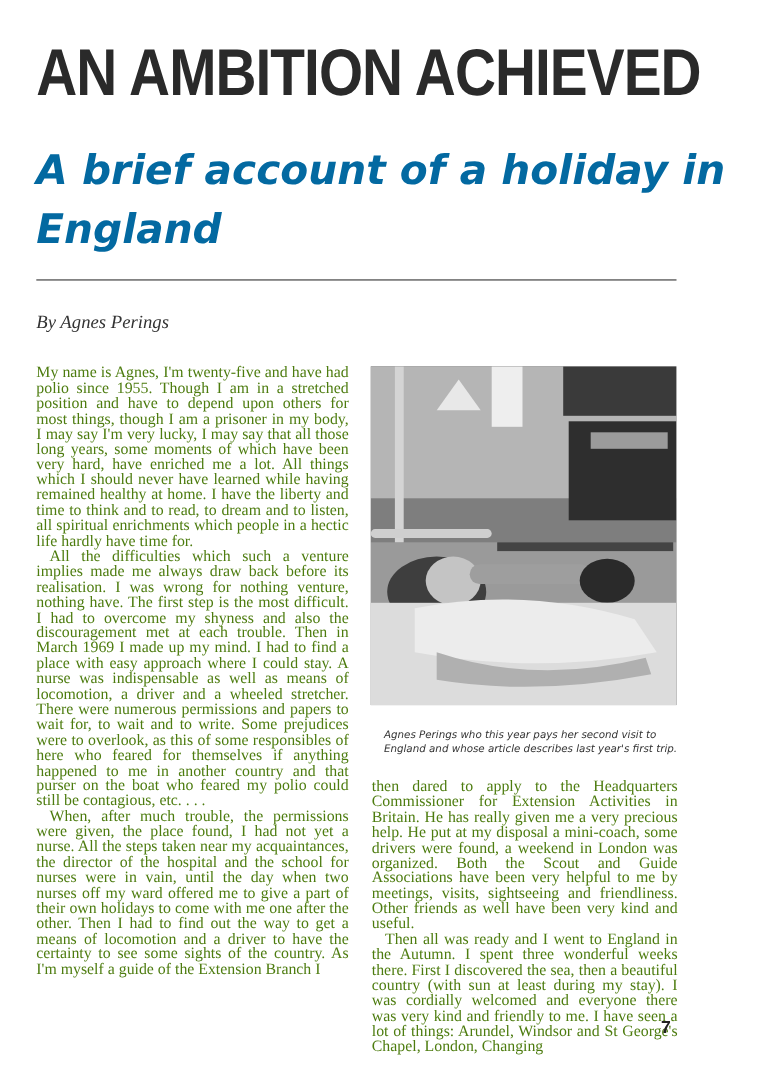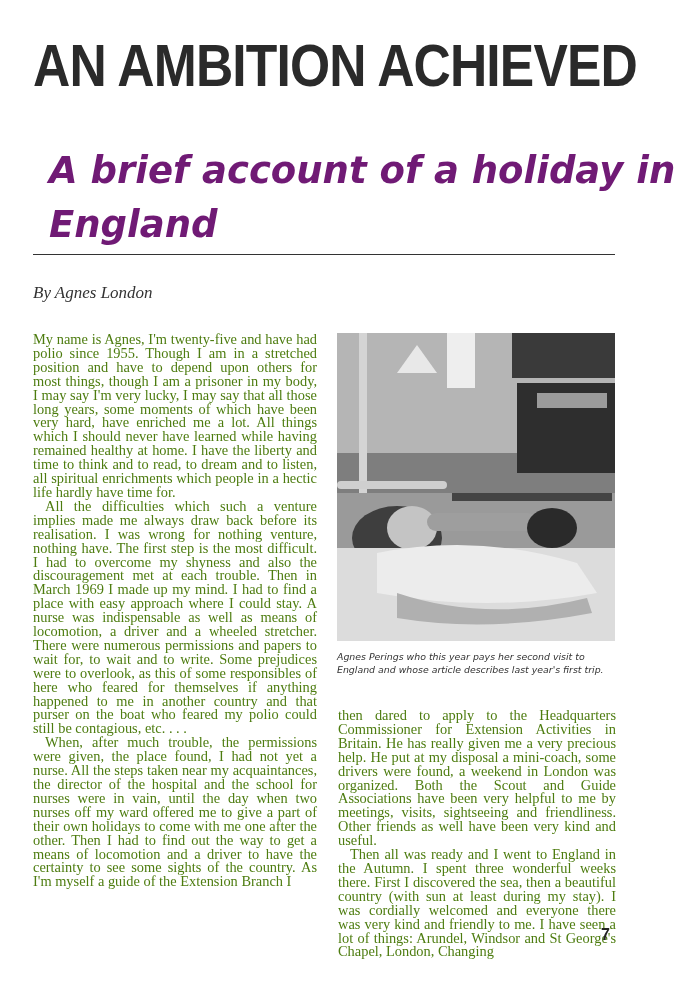--- a/index.html
+++ b/index.html
@@ -5,55 +5,55 @@
   html, body { margin: 0; padding: 0; background: #ffffff; }
   body { width: 690px; height: 991px; position: relative; overflow: hidden; color: #2c2c2c; }
   .title {
     position: absolute; left: 33px; top: 36px; margin: 0;
     font-family: "Liberation Sans", sans-serif; font-weight: 700;
     font-size: 60px; line-height: 60px; letter-spacing: -1px;
     transform: scaleX(0.86); transform-origin: left top; color: #2a2a2a;
     white-space: nowrap;
   }
   .subtitle {
-    position: absolute; left: 33px; top: 128px; width: 640px; margin: 16px;
+    position: absolute; left: 33px; top: 128px; width: 640px; margin: 0;
     font-family: "DejaVu Sans", sans-serif; font-weight: 700; font-style: italic;
-    font-size: 37px; line-height: 54px; color: #701a75;
+    font-size: 37px; line-height: 54px; color: #0369a1;
   }
   .rule { position: absolute; left: 33px; top: 254px; width: 582px; height: 0; border-top: 1.5px solid #333; }
   .byline {
     position: absolute; left: 33px; top: 283px; margin: 0;
     font-family: "Liberation Serif", serif; font-style: italic; font-size: 17px; color: #333;
   }
   .col { position: absolute; font-family: "Liberation Serif", serif; font-size: 14.4px; line-height: 13.9px; color: #4d7c0f; text-align: justify; }
   .col-left { left: 33px; top: 333px; width: 284px; }
   .col-right { left: 338px; top: 709px; width: 278px; }
   .col p { margin: 0; text-indent: 12px; }
   .col p.first { text-indent: 0; }
   .photo {
     position: absolute; left: 337px; top: 333px; width: 278px; height: 308px;
     background: #8a8a8a; overflow: hidden;
   }
   .photo svg { width: 100%; height: 100%; display: block; }
   .caption {
-    position: absolute; left: 337px; top: 651px; width: 285px; margin: 0;
+    position: absolute; left: 337px; top: 651px; width: 285px; margin: 12px;
     font-family: "DejaVu Sans", sans-serif; font-style: italic; font-size: 9.4px; line-height: 12.5px; color: #333;
   }
   .page-number {
     position: absolute; left: 601px; top: 926px; margin: 0;
     font-family: "Liberation Sans", sans-serif; font-weight: 700; font-size: 16px; color: #222;
   }
 </style>
 </head>
 <body>
 
 <h1 class="title">AN AMBITION ACHIEVED</h1>
 <h2 class="subtitle">A brief account of a holiday in England</h2>
 <div class="rule"></div>
-<p class="byline">By Agnes London</p>
+<p class="byline">By Agnes Perings</p>
 
 <div class="col col-left">
   <p class="first">My name is Agnes, I'm twenty-five and have had polio since 1955. Though I am in a stretched position and have to depend upon others for most things, though I am a prisoner in my body, I may say I'm very lucky, I may say that all those long years, some moments of which have been very hard, have enriched me a lot. All things which I should never have learned while having remained healthy at home. I have the liberty and time to think and to read, to dream and to listen, all spiritual enrichments which people in a hectic life hardly have time for.</p>
   <p>All the difficulties which such a venture implies made me always draw back before its realisation. I was wrong for nothing venture, nothing have. The first step is the most difficult. I had to overcome my shyness and also the discouragement met at each trouble. Then in March 1969 I made up my mind. I had to find a place with easy approach where I could stay. A nurse was indispensable as well as means of locomotion, a driver and a wheeled stretcher. There were numerous permissions and papers to wait for, to wait and to write. Some prejudices were to overlook, as this of some responsibles of here who feared for themselves if anything happened to me in another country and that purser on the boat who feared my polio could still be contagious, etc. . . .</p>
   <p>When, after much trouble, the permissions were given, the place found, I had not yet a nurse. All the steps taken near my acquaintances, the director of the hospital and the school for nurses were in vain, until the day when two nurses off my ward offered me to give a part of their own holidays to come with me one after the other. Then I had to find out the way to get a means of locomotion and a driver to have the certainty to see some sights of the country. As I'm myself a guide of the Extension Branch I</p>
 </div>
 
 <div class="photo" title="Black-and-white photo of a woman lying in a hospital bed with a lamp and shelves behind">
   <svg viewBox="0 0 278 308" preserveAspectRatio="none">
     <rect x="0" y="0" width="278" height="308" fill="#9a9a9a"></rect>

